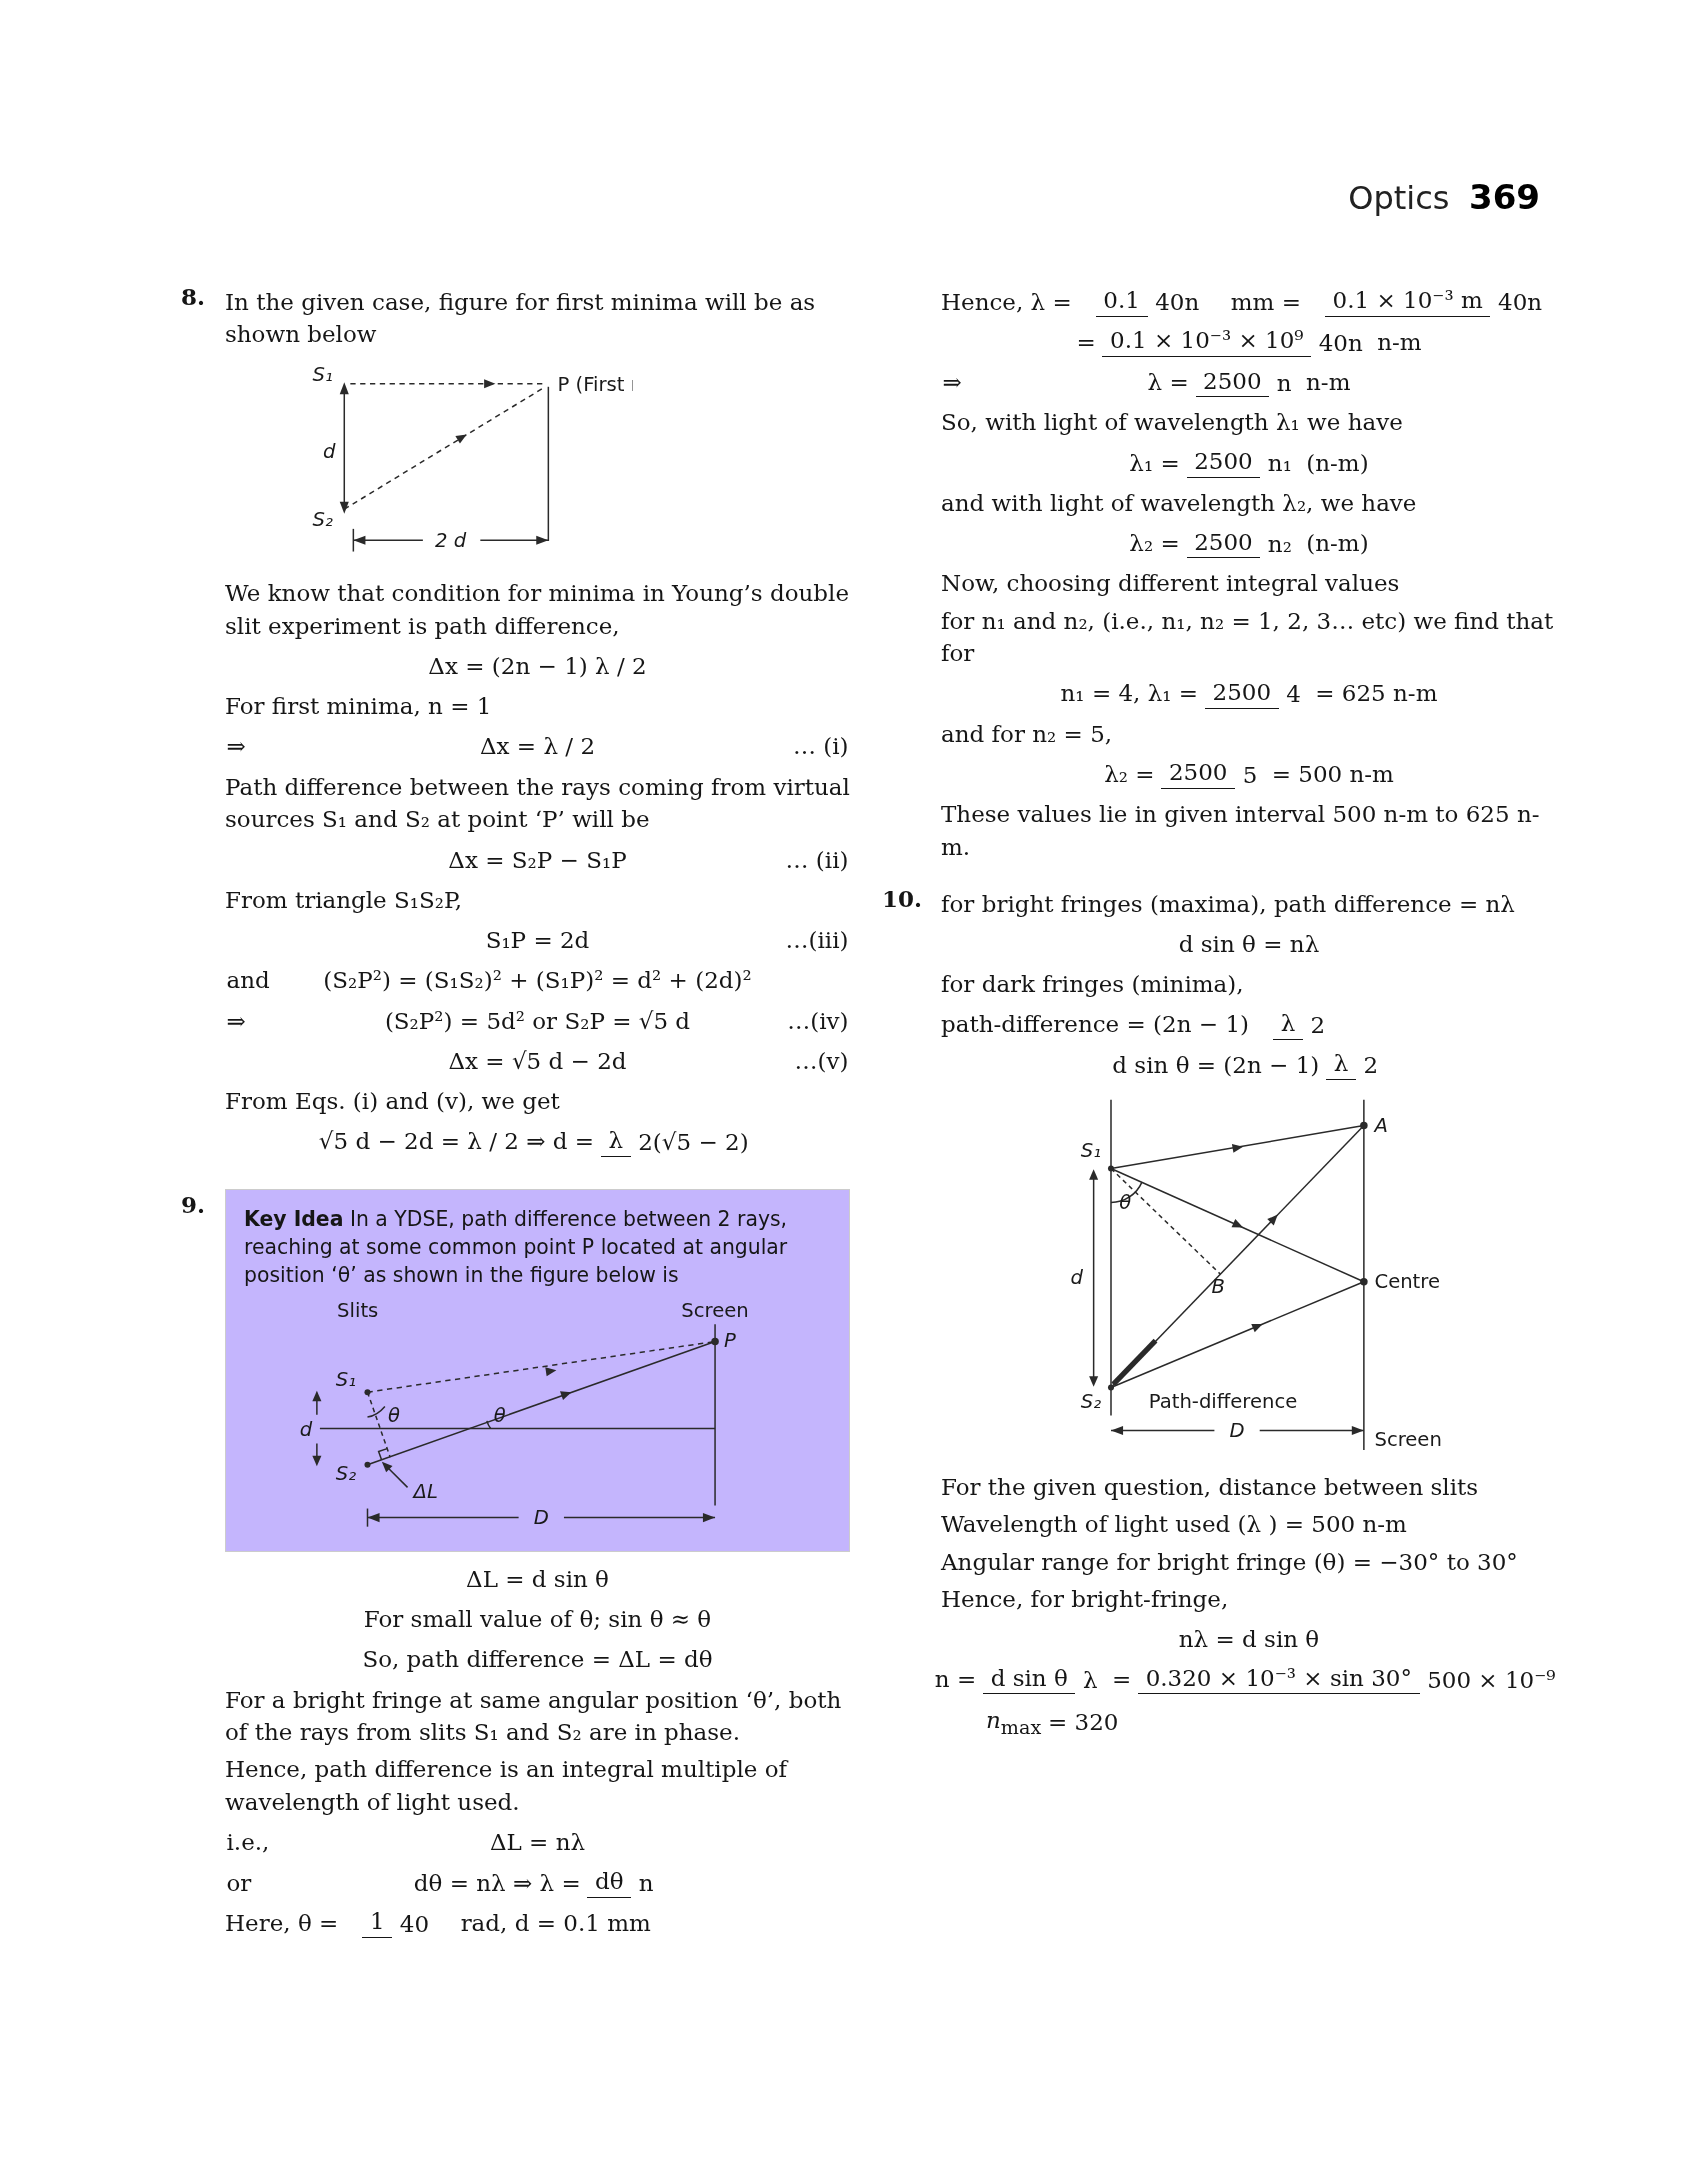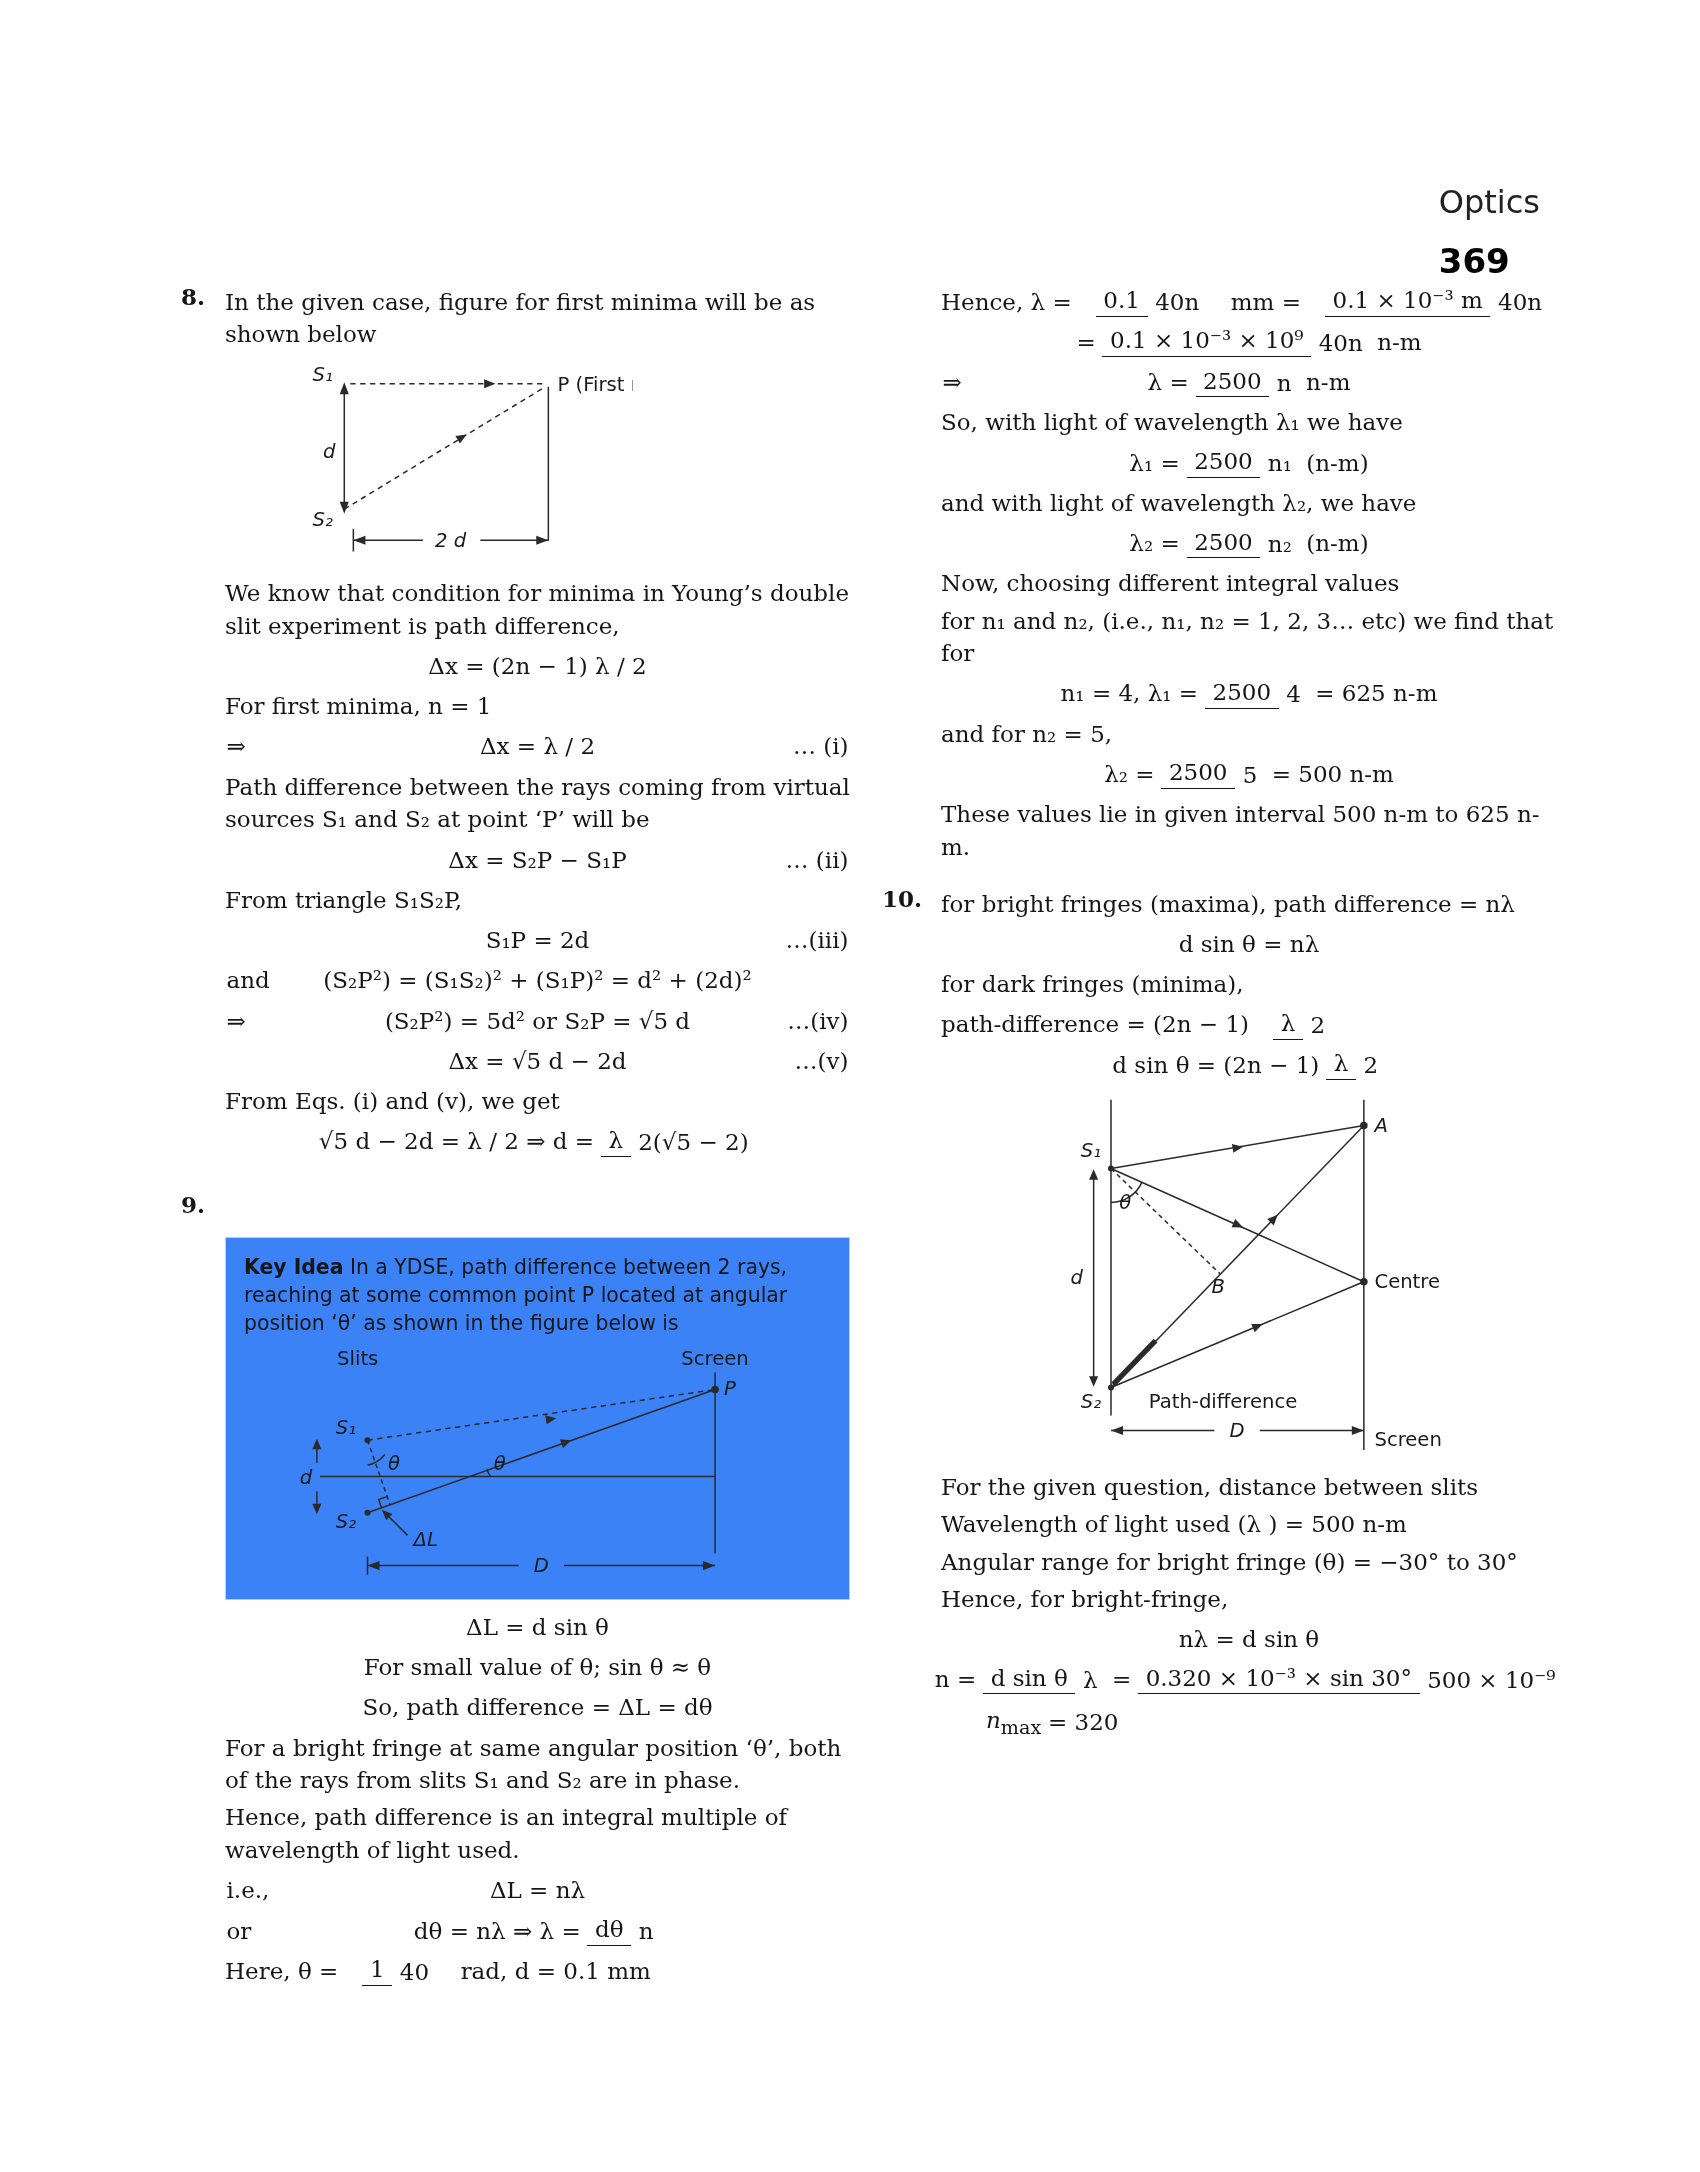--- a/index.html
+++ b/index.html
@@ -4,21 +4,21 @@
 <style>
   * { margin:0; padding:0; box-sizing:border-box; }
   html,body { width:1700px; height:2172px; }
   body {
     background:#ffffff;
     color:#161616;
     font-family:"DejaVu Serif", serif;
     position:relative;
     overflow:hidden;
   }
-  .header { position:absolute; top:183px; right:160px; display:flex; align-items:baseline; gap:19.6px;flex-direction:column; }
+  .header { position:absolute; top:177px; right:160px; display:flex; align-items:baseline; gap:19.6px; }
   .chapter { font-family:"DejaVu Sans", sans-serif; font-size:32px; color:#222; }
   .pageno  { font-family:"DejaVu Sans", sans-serif; font-size:34px; font-weight:bold; color:#000; }
 
   .col { position:absolute; font-size:23px; line-height:1.42; }
   .col.left  { left:181px;  top:281px; width:669px; }
   .col.right { left:941px; top:278px; width:616px; }
 
   .problem { display:flex; margin-bottom:23px; position:relative; }
   .pnum { font-weight:bold; width:44px; flex:none; }
   .pbody { flex:1; min-width:0; }
@@ -35,22 +35,21 @@
   .frac .fnum { padding:0 7.6px 2.3px; border-bottom:1.9px solid #161616; }
   .frac .fden { padding:2.3px 7.6px 0; }
 
   .keybox {
     border:1.5px solid #cccccc;
     padding:15px 18px 10.6px;
     font-family:"DejaVu Sans", sans-serif;
     font-size:20.4px;
     line-height:1.38;
     margin-bottom:10.6px;
-    background:#3b82f6;
-    margin-top:48px;
+    background:#c4b5fd;
   }
   .kilabel { font-weight:bold; }
 
   .fig { display:block; }
   #fig8 { margin:10.6px 0 7.6px 83px; }
   #fig9 { margin:10.6px auto 3px; }
   #fig10 { margin:7.6px 0 4.5px 53px; }
   .fig text { font-family:"DejaVu Sans", sans-serif; font-size:26px; fill:#1a1a1a; }
   .fig .it { font-style:italic; }
 </style>

